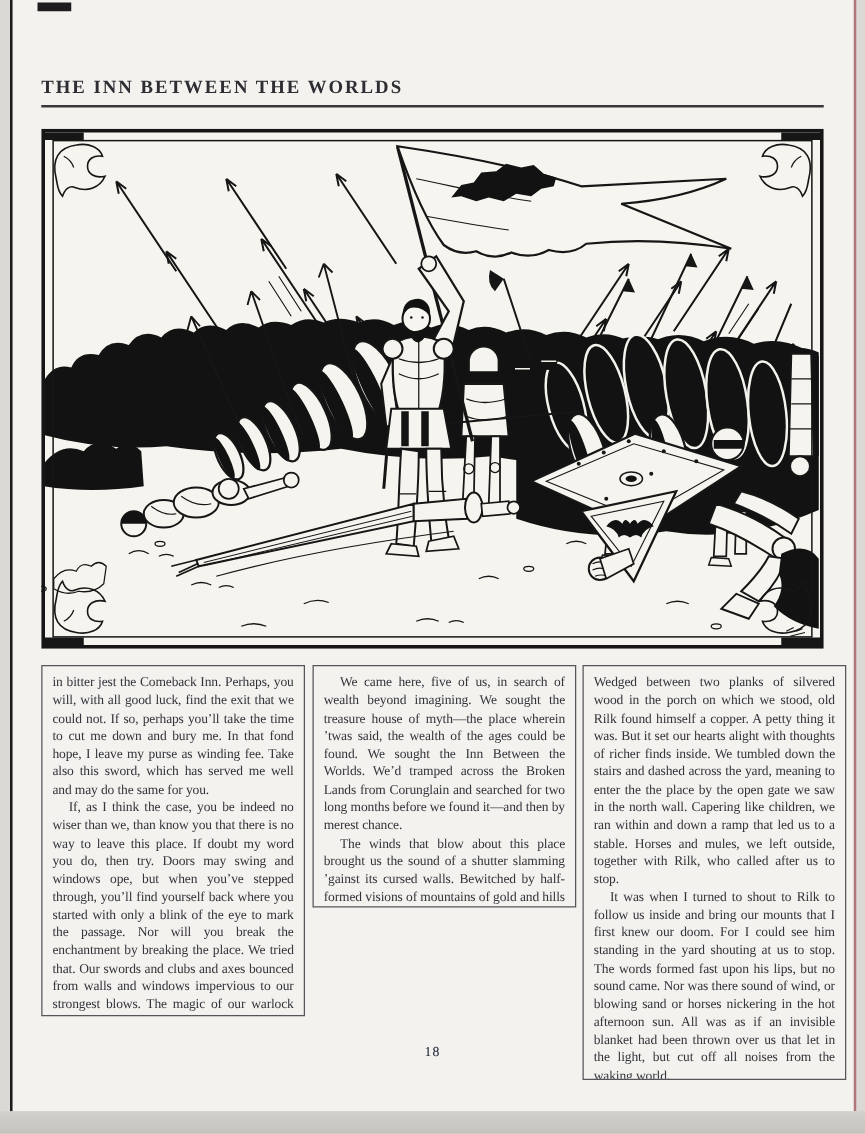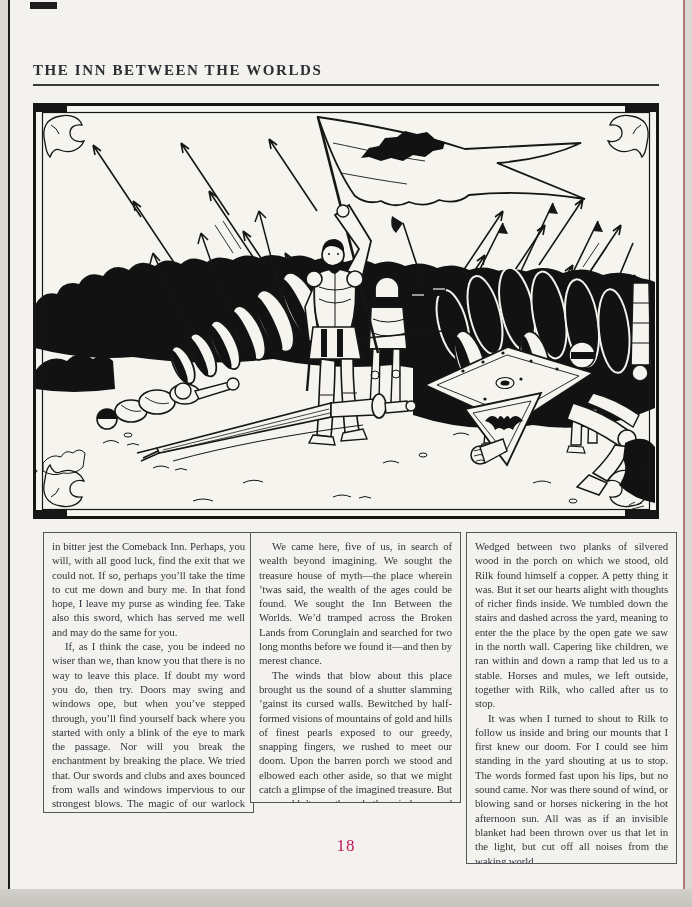--- a/index.html
+++ b/index.html
@@ -10,28 +10,28 @@
   .edge-right{position:absolute;left:683px;top:0;width:2px;height:889px;background:#b0767c;}
   .scan-mark-top{position:absolute;left:30px;top:2px;width:27px;height:7px;background:#1d1d1f;}
   .bottom-band{position:absolute;left:0;top:889px;width:692px;height:18px;
     background:linear-gradient(#d2d0cb,#c5c3be);}
   .title{position:absolute;left:33px;top:62px;font-size:15px;font-weight:bold;
     letter-spacing:1.6px;color:#2d2d33;white-space:nowrap;}
   .title-rule{position:absolute;left:33px;top:84px;width:626px;height:2px;background:#38383c;}
   .figure{position:absolute;left:33px;top:103px;width:626px;height:416px;}
   .col{position:absolute;top:532px;width:211px;border:1px solid #56565a;background:#f4f2ee;
     box-sizing:border-box;padding:6px 8px 4px 8px;overflow:hidden;}
-  .col-1{left:43px;height:281px;}
-  .col-2{left:250px;height:271px;}
+  .col-1{left:33px;height:281px;}
+  .col-2{left:250px;height:194px;}
   .col-3{left:466px;height:332px;}
   .col p{margin:0;font-size:10.8px;line-height:14.3px;text-align:justify;color:#34343c;
     letter-spacing:-0.1px;}
   .col p.indent{text-indent:13px;}
   .page-number{position:absolute;left:33px;top:836px;width:626px;text-align:center;
-    font-size:17px;color:#be185d;letter-spacing:1px;}
+    font-size:11px;color:#0f172a;letter-spacing:1px;}
 </style>
 </head>
 <body>
 
 <div class="scan">
   <div class="paper"></div>
   <div class="edge-left"></div>
   <div class="edge-right"></div>
   <div class="scan-mark-top"></div>
   <div class="bottom-band"></div>

